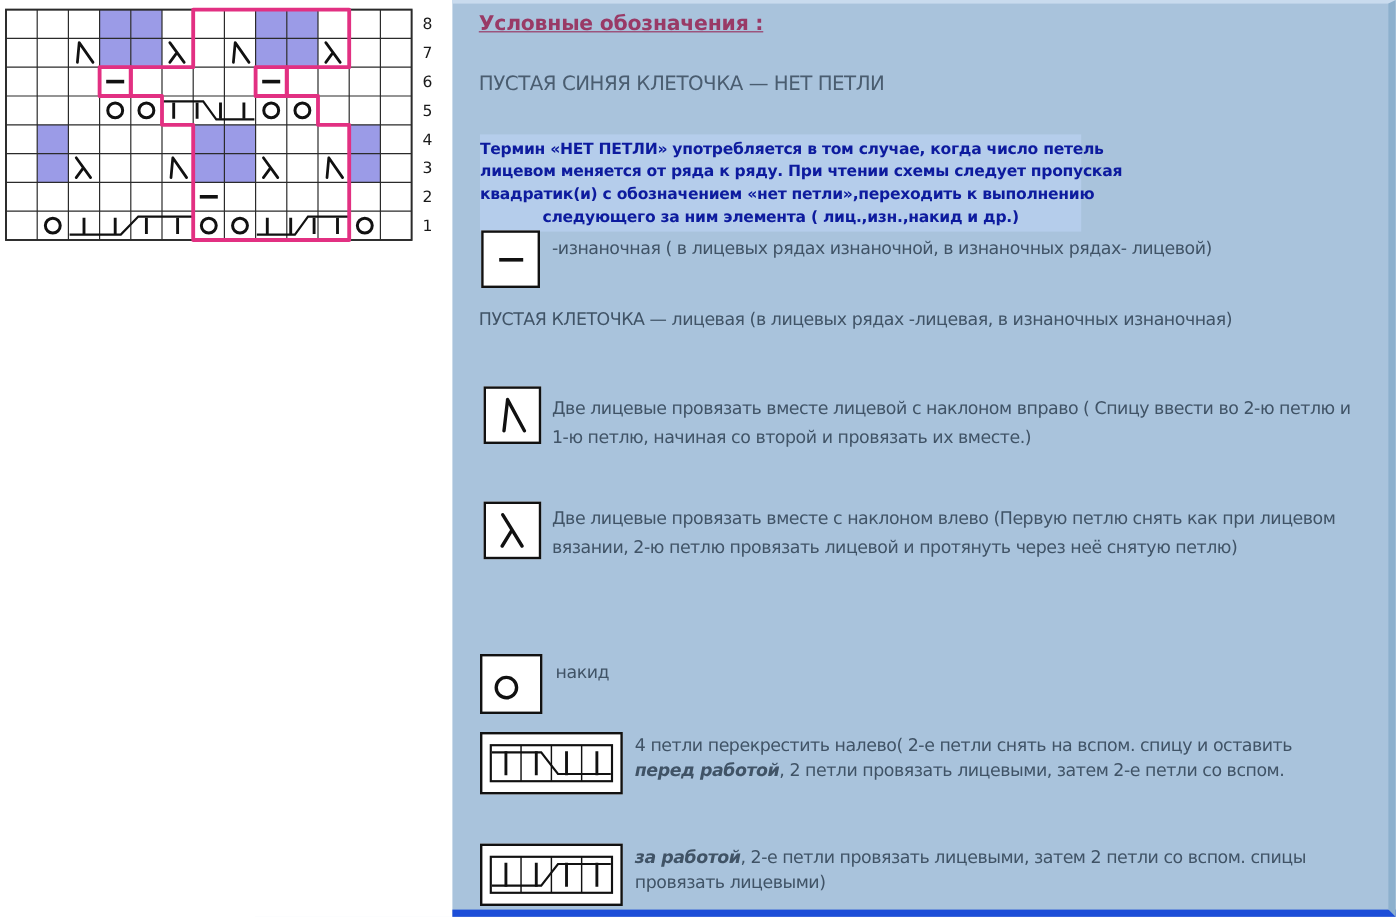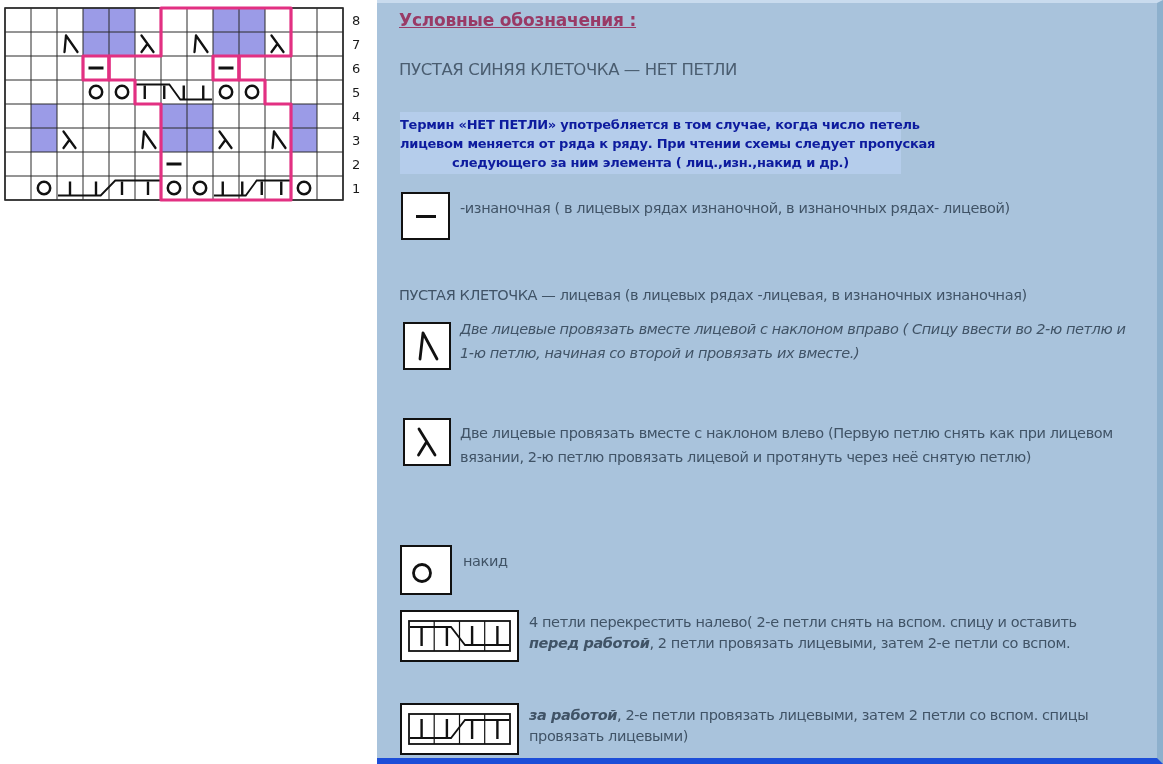--- a/index.html
+++ b/index.html
@@ -102,36 +102,37 @@
 
 <div class="panel">
 
   <div class="abs title" style="left:22px;top:7px;">Условные обозначения :</div>
 
   <div class="abs sub" style="left:22px;top:33px;">ПУСТАЯ СИНЯЯ КЛЕТОЧКА — НЕТ ПЕТЛИ</div>
 
   <div class="abs note" style="left:23px;top:61px;">
     <div>Термин «НЕТ ПЕТЛИ» употребляется в том случае, когда число петель</div>
     <div>лицевом меняется от ряда к ряду. При чтении схемы следует пропуская</div>
+    <div>квадратик(и) с обозначением «нет петли»,переходить к выполнению</div>
     <div>следующего за ним элемента ( лиц.,изн.,накид и др.)</div>
   </div>
 
   <div class="abs symbox" style="left:24px;top:189px;width:49px;height:48px;">
     <div class="dash"></div>
   </div>
   <div class="abs t" style="left:83px;top:193px;">-изнаночная ( в лицевых рядах изнаночной, в изнаночных рядах- лицевой)</div>
 
-  <div class="abs t" style="left:22px;top:252px;margin-top:28px;">ПУСТАЯ КЛЕТОЧКА — лицевая (в лицевых рядах -лицевая, в изнаночных изнаночная)</div>
+  <div class="abs t" style="left:22px;top:252px;">ПУСТАЯ КЛЕТОЧКА — лицевая (в лицевых рядах -лицевая, в изнаночных изнаночная)</div>
 
   <div class="abs symbox" style="left:26px;top:319px;width:48px;height:48px;">
     <svg width="44" height="44" viewBox="0 0 44 44">
       <path d="M18 9 L15 35 M18 9 L32 35" stroke="#111" stroke-width="2.8" fill="none" stroke-linecap="round"></path>
     </svg>
   </div>
-  <div class="abs t" style="left:83px;top:314px;font-style:italic;">
+  <div class="abs t" style="left:83px;top:326px;">
     <div>Две лицевые провязать вместе лицевой с наклоном вправо ( Спицу ввести во  2-ю петлю и</div>
     <div>1-ю петлю, начиная со второй и провязать их вместе.)</div>
   </div>
 
   <div class="abs symbox" style="left:26px;top:415px;width:48px;height:48px;">
     <svg width="44" height="44" viewBox="0 0 44 44">
       <path d="M14 9 L30 35 M21.5 22 L13.5 35" stroke="#111" stroke-width="2.8" fill="none" stroke-linecap="round"></path>
     </svg>
   </div>
   <div class="abs t" style="left:83px;top:418px;">

